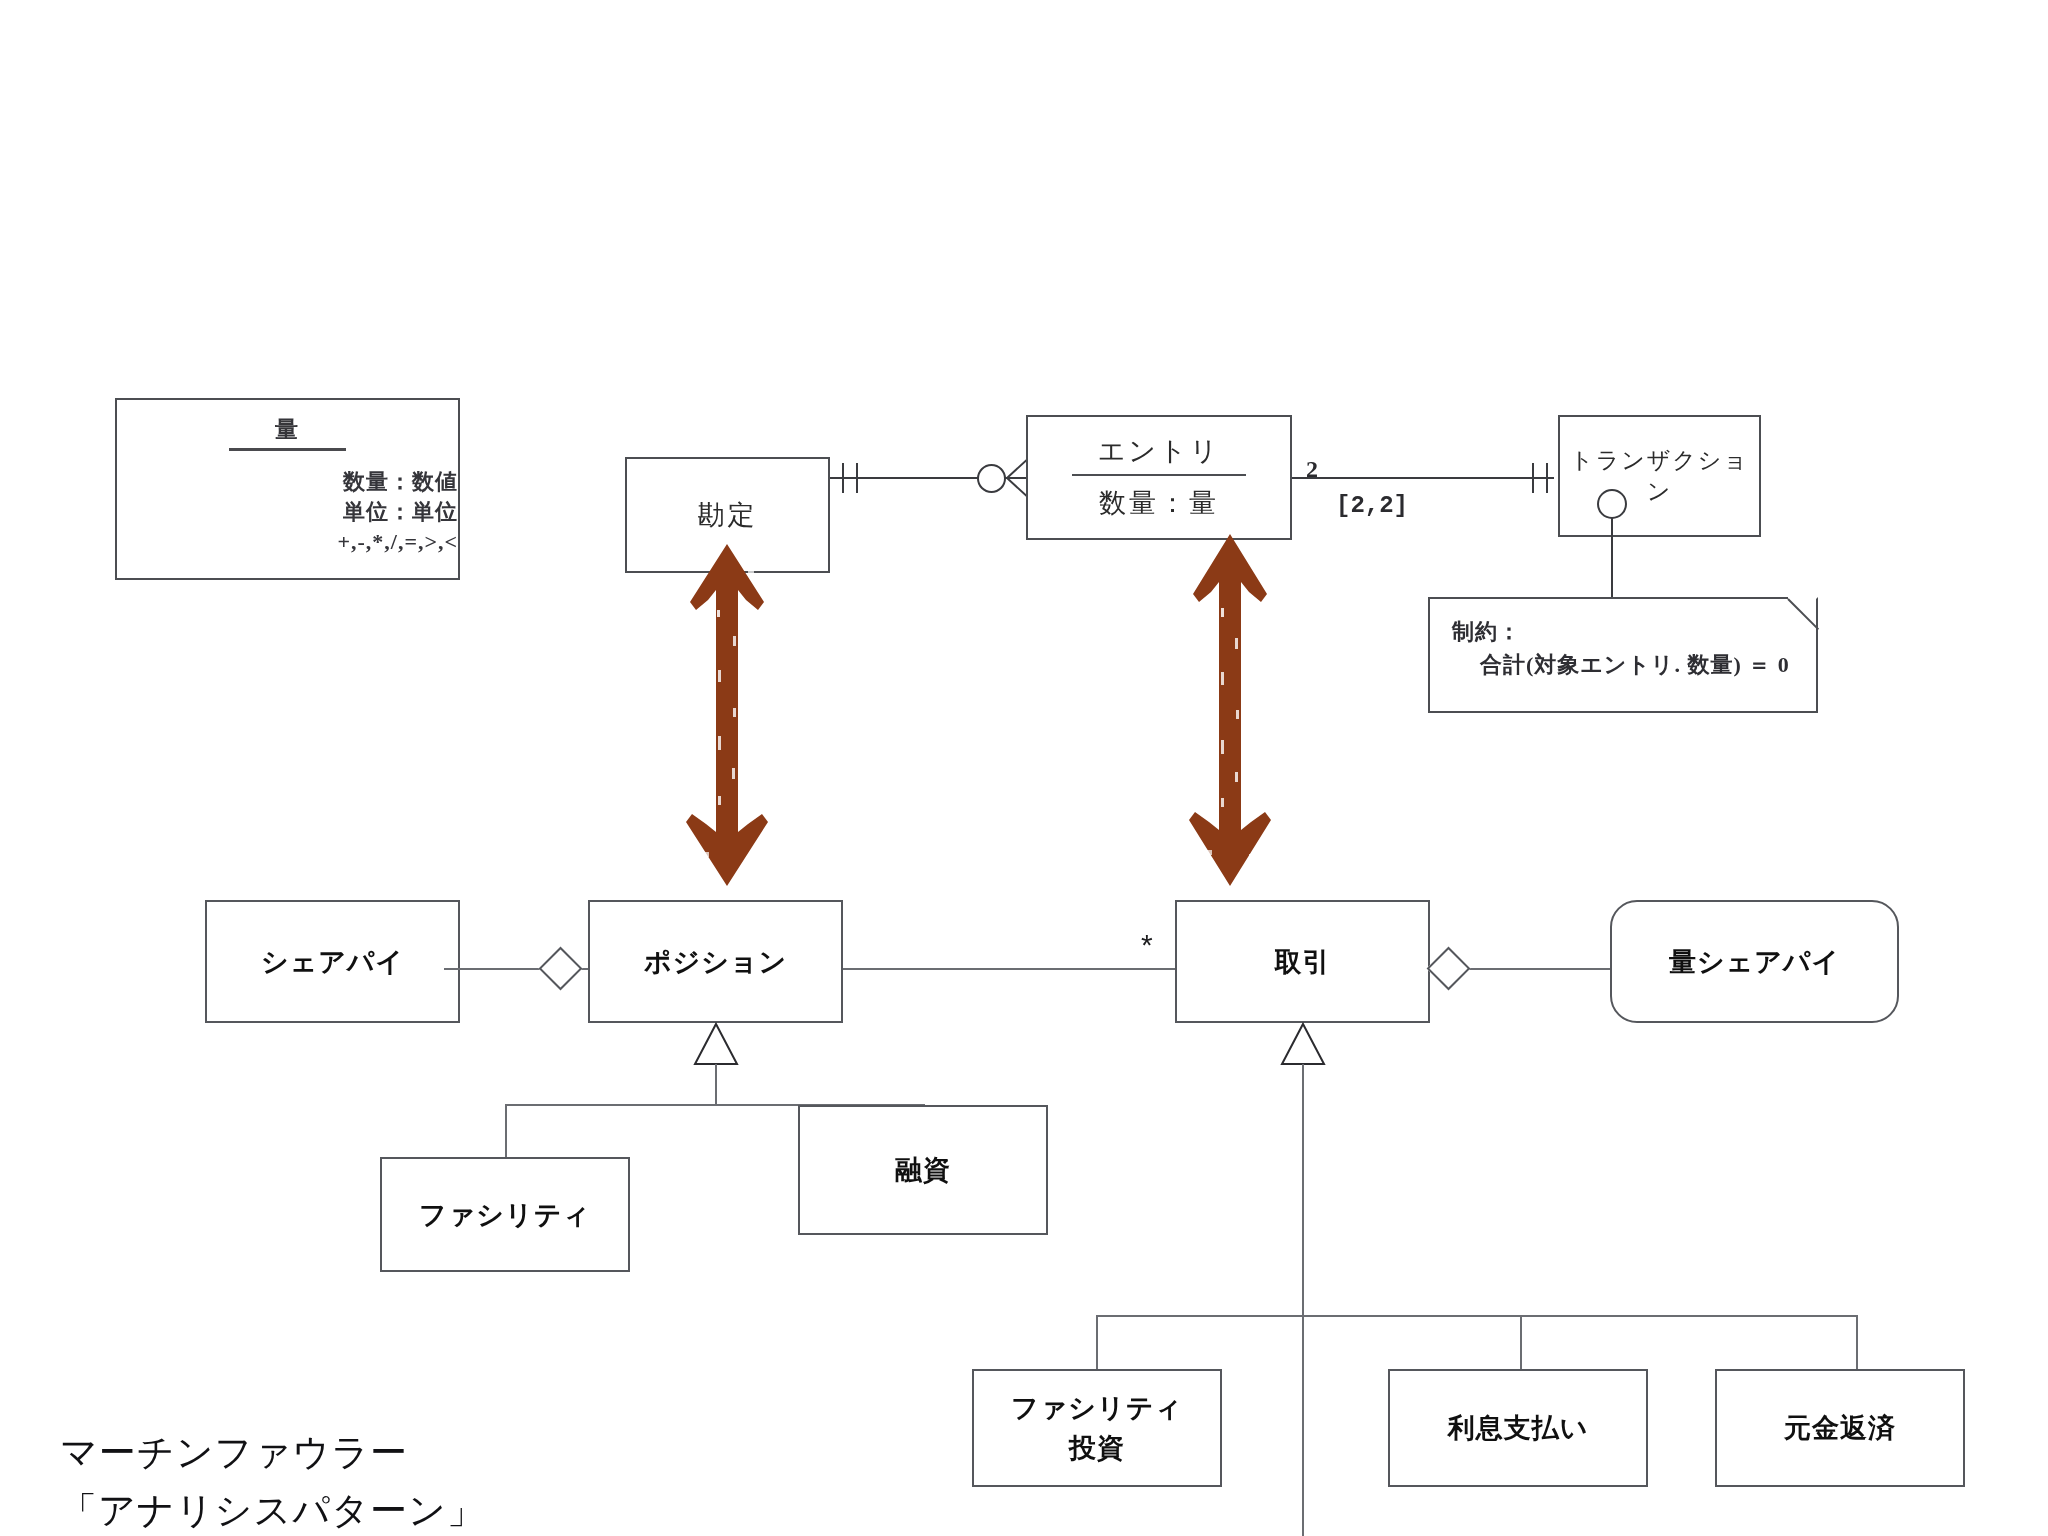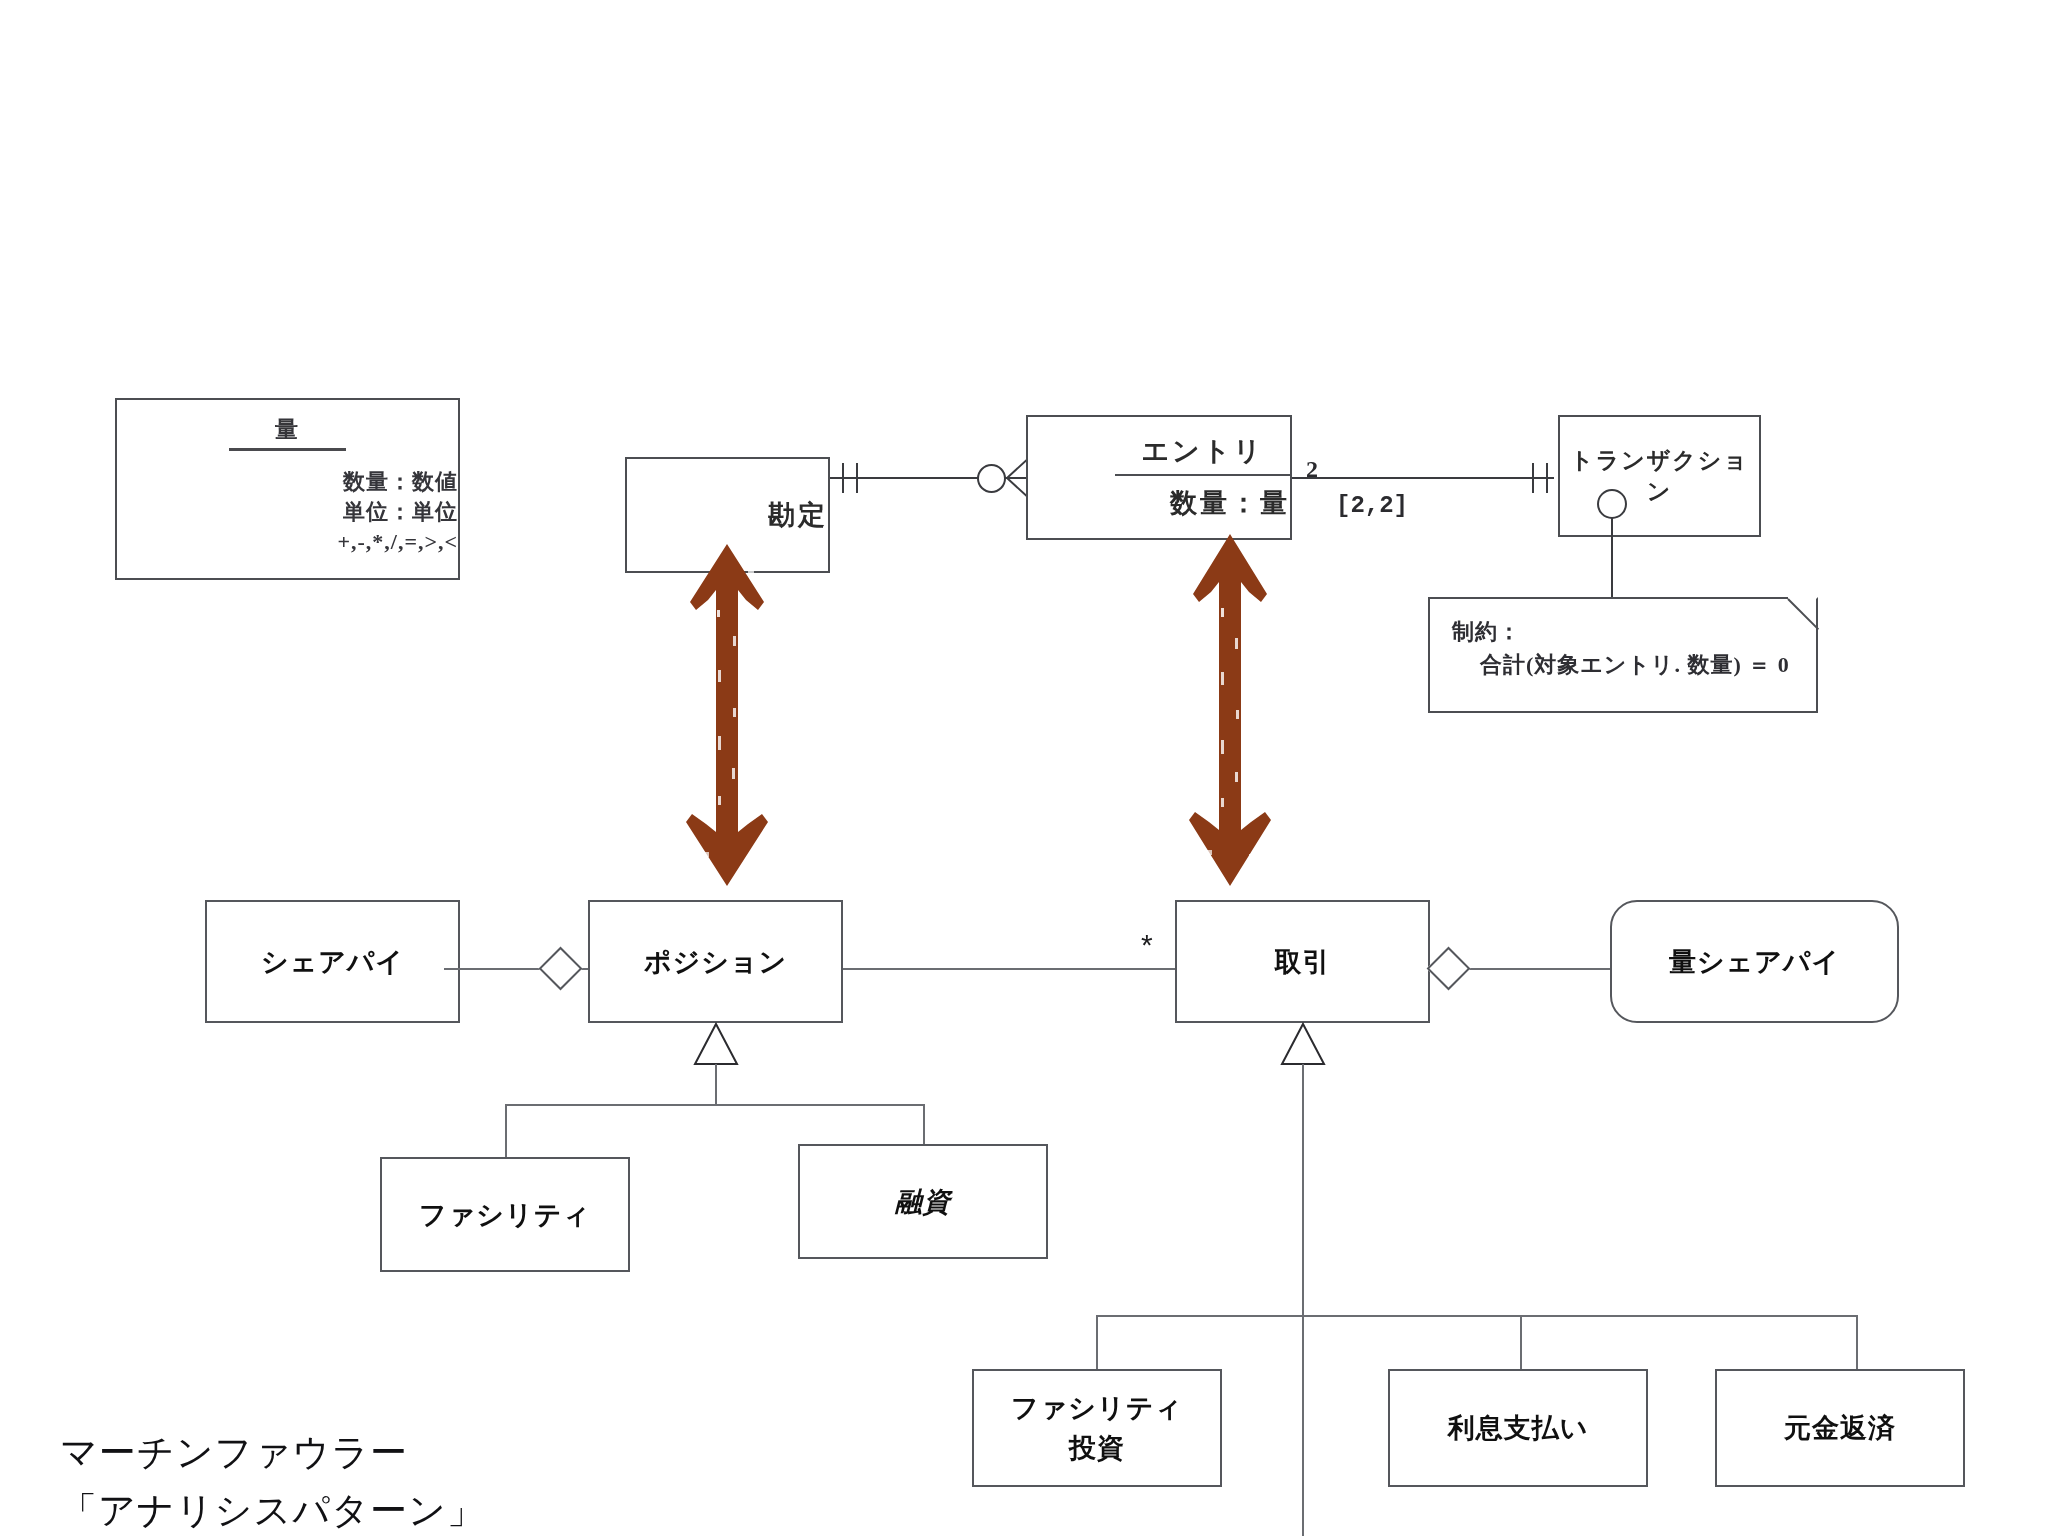--- a/index.html
+++ b/index.html
@@ -46,24 +46,23 @@
     justify-content: center;
     text-align: center;
     font-size: 27px;
     font-weight: 700;
     color: #101010;
     letter-spacing: 1px;
   }
   .box.scan {
     border-color: #4c4e52;
     font-family: "Liberation Serif", "DejaVu Serif", serif;
-    font-weight: 700;
+    font-weight: 400;
     letter-spacing: 3px;
     color: #2b2b2b;
-    align-items: flex-end;
   }
   .box .line2 { display:block; }
 
   
   .box.compart { justify-content: flex-start; padding-top: 10px; }
   .box.compart .cname {
     display: block;
     padding: 6px 26px 5px 26px;
     border-bottom: 2px solid #4c4e52;
   }
@@ -328,21 +327,21 @@
     <path d="M22 1 L43 41 L1 41 Z" fill="#ffffff" stroke="#2b2b2f" stroke-width="2"></path>
   </svg>
   <div class="ln v" style="left:715px; top:1064px; height:41px;"></div>
   <div class="ln h" style="left:505px; top:1104px; width:420px;"></div>
   <div class="ln v" style="left:505px; top:1104px; height:56px;"></div>
   <div class="ln v" style="left:923px; top:1104px; height:56px;"></div>
 
   <div class="box" style="left:380px; top:1157px; width:250px; height:115px;">
     <span>ファシリティ</span>
   </div>
-  <div class="box" style="left:798px; top:1144px; width:250px; height:115px;font-style:italic;">
+  <div class="box" style="left:798px; top:1105px; width:250px; height:130px;">
     <span>融資</span>
   </div>
 
   <svg class="tri-svg" style="left:1281px; top:1023px;" width="44" height="42" viewBox="0 0 44 42">
     <path d="M22 1 L43 41 L1 41 Z" fill="#ffffff" stroke="#2b2b2f" stroke-width="2"></path>
   </svg>
   <div class="ln v" style="left:1302px; top:1064px; height:252px;"></div>
   <div class="ln h" style="left:1096px; top:1315px; width:762px;"></div>
   <div class="ln v" style="left:1096px; top:1315px; height:57px;"></div>
   <div class="ln v" style="left:1520px; top:1315px; height:57px;"></div>

